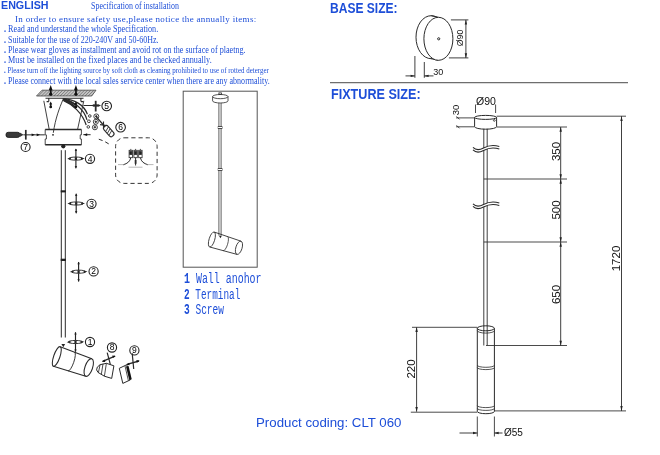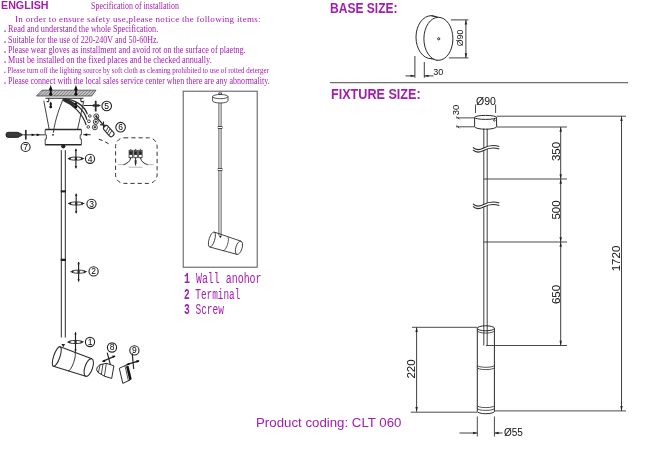--- a/index.html
+++ b/index.html
@@ -1,28 +1,28 @@
 <!DOCTYPE html>
 <html><head><meta charset="utf-8"><style>
 html,body{margin:0;padding:0;background:#fff}
 #page{position:relative;width:660px;height:455px;background:#fff;overflow:hidden;
-  font-family:"Liberation Sans",sans-serif;color:#a21caf}
+  font-family:"Liberation Sans",sans-serif;color:#1d4ed8}
 .t{position:absolute;white-space:nowrap;line-height:1;transform-origin:0 0}
 .ser{font-family:"Liberation Serif",serif}
 .mono{font-family:"Liberation Mono",monospace}
 .b{font-weight:bold}
 svg{position:absolute;left:0;top:0}
 </style></head>
 <body>
 <div id="page">
 
 <div class="t b" id="x-english" style="left:0.6px;top:-0.4px;font-size:11.5px;transform:scaleX(0.93)">ENGLISH</div>
 <div class="t ser" id="x-spec" style="left:91px;top:0.9px;font-size:10.5px;transform:scaleX(0.758)">Specification of installation</div>
 
-<div class="t ser" id="L1" style="left:15px;top:15.4px;font-size:9px;letter-spacing:0.32px">In order to ensure safety use,please notice the following items:</div>
+<div class="t ser" id="L1" style="left:15px;top:15.4px;font-size:9px;letter-spacing:0.32px">In order to ensure safety use,please notice the annually items:</div>
 <div class="t ser" id="L2" style="left:4px;top:24.3px;font-size:10.5px;transform:scaleX(0.78)"><span class="b">.</span> Read and understand the whole Specification.</div>
 <div class="t ser" id="L3" style="left:4px;top:34.8px;font-size:10.5px;transform:scaleX(0.762)"><span class="b">.</span> Suitable for the use of 220-240V and 50-60Hz.</div>
 <div class="t ser" id="L4" style="left:4px;top:45.3px;font-size:10.5px;transform:scaleX(0.772)"><span class="b">.</span> Please wear gloves as installment and avoid rot on the surface of plaetng.</div>
 <div class="t ser" id="L5" style="left:4px;top:55.3px;font-size:10.5px;transform:scaleX(0.777)"><span class="b">.</span> Must be installed on the fixed places and be checked annually.</div>
 <div class="t ser" id="L6" style="left:4px;top:65.6px;font-size:9px;transform:scaleX(0.772)"><span class="b">.</span> Please turn off the lighting source by soft cloth as cleaning prohibited to use of rotted deterger</div>
 <div class="t ser" id="L7" style="left:4px;top:75.9px;font-size:10.5px;transform:scaleX(0.763)"><span class="b">.</span> Please connect with the local sales service center when there are any abnormality.</div>
 
 <div class="t b" id="x-base" style="left:330.2px;top:0.6px;font-size:14px;transform:scaleX(0.86)">BASE SIZE:</div>
 <div class="t b" id="x-fix" style="left:331.4px;top:86.6px;font-size:14px;transform:scaleX(0.9)">FIXTURE SIZE:</div>
 <div class="t" id="x-prod" style="left:256px;top:416.1px;font-size:13px;transform:scaleX(1.02)">Product coding: CLT 060</div>

